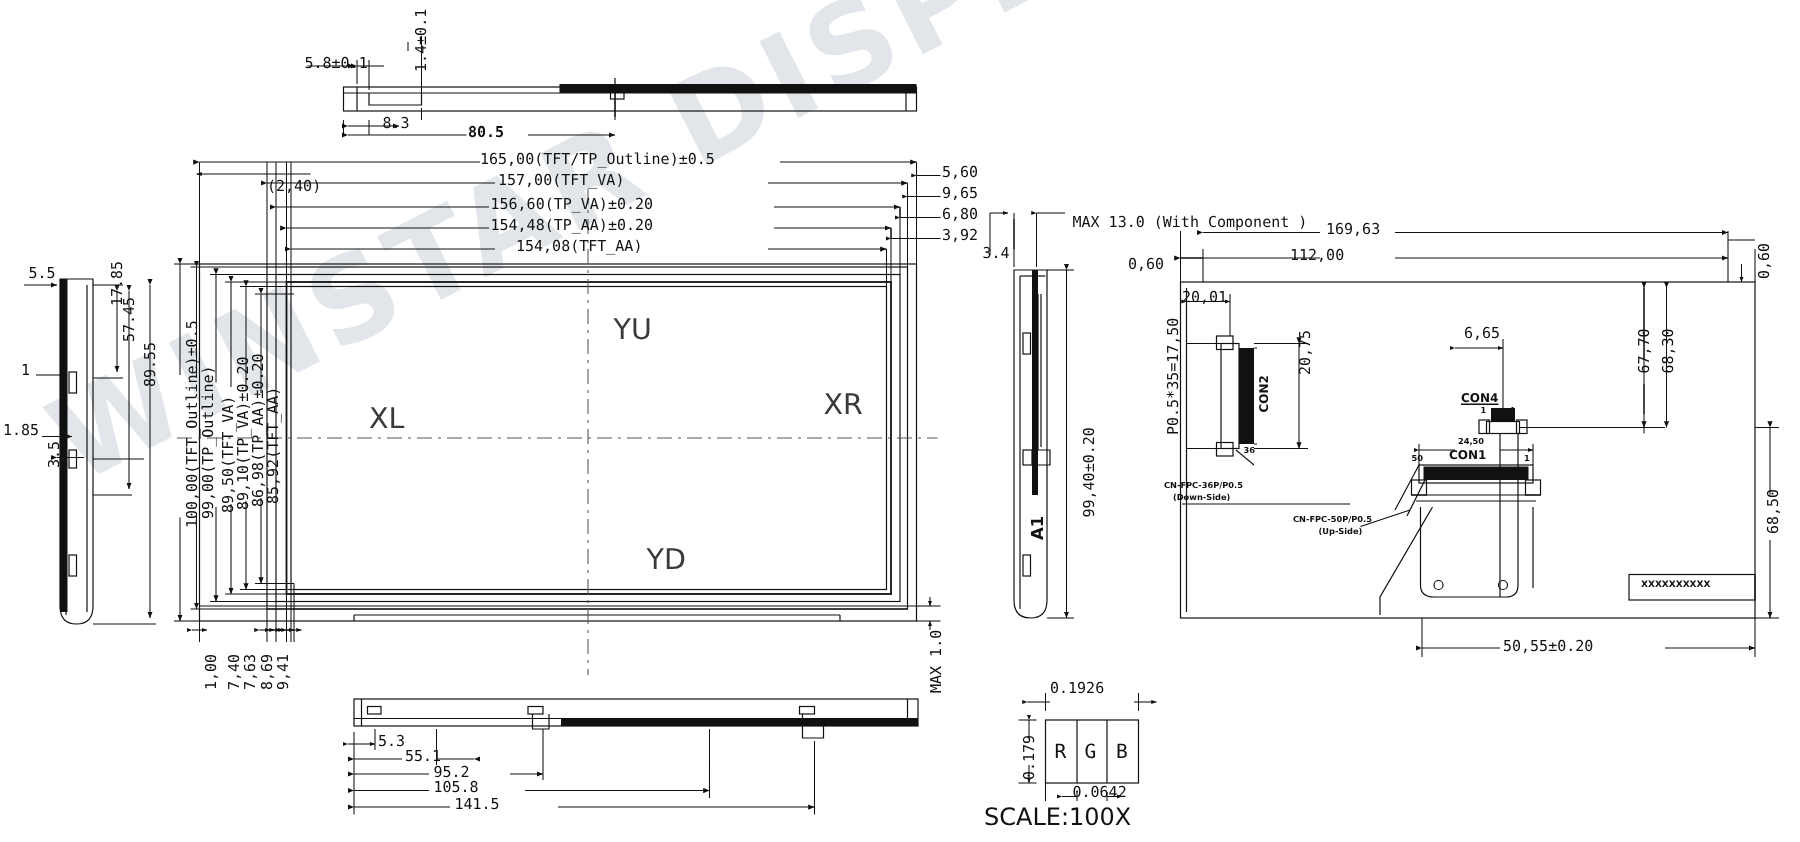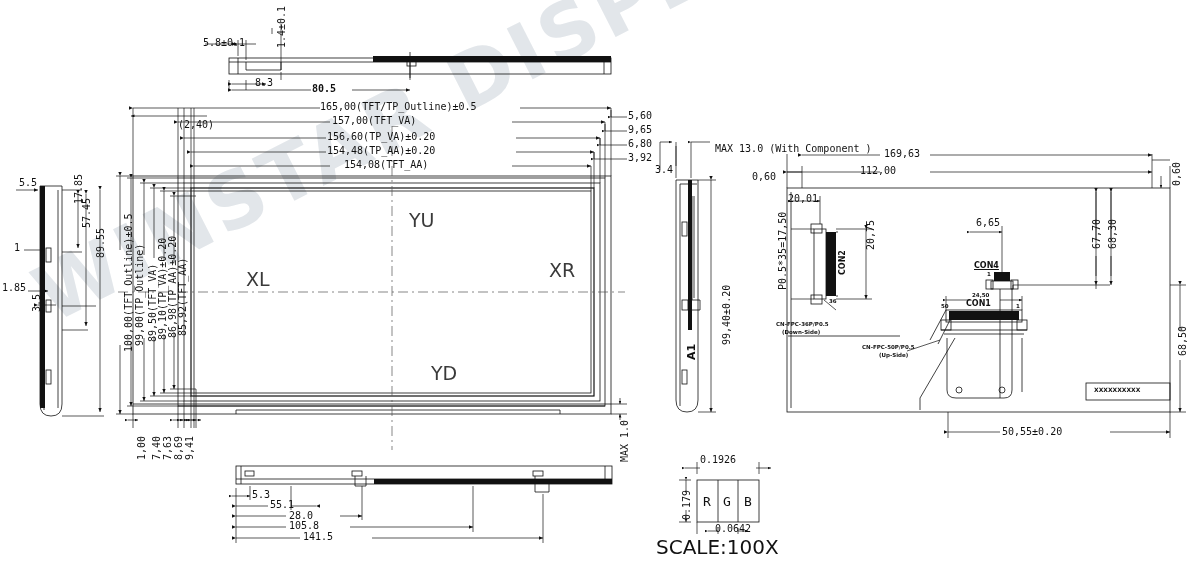--- a/index.html
+++ b/index.html
@@ -34,21 +34,21 @@
     position:absolute;
     font-family:"DejaVu Sans Mono", monospace;
     font-size:10px;
     color:#111;
     white-space:nowrap;
     line-height:1;
   }
   .t.s8{font-size:8px;}
   .t.s11{font-size:11px;}
   .t.s13{font-size:13px;}
-  .t.s16{font-size:20px;}
+  .t.s16{font-size:16px;}
   .t.bold{font-weight:bold;}
   .t.sans{font-family:"DejaVu Sans", sans-serif;}
   .t.tiny{font-size:5.5px;font-family:"DejaVu Sans", sans-serif;font-weight:bold;}
   .t.tiny6{font-size:6px;font-family:"DejaVu Sans", sans-serif;font-weight:bold;}
   .rot{transform-origin:left top;transform:rotate(-90deg);}
   .term{font-family:"DejaVu Sans", sans-serif;font-size:19px;color:#3a3a3a;}
 </style>
 </head>
 <body>
 
@@ -435,21 +435,21 @@
   <div class="t term" style="left:246px;top:270px;">XL</div>
   <div class="t term" style="left:549px;top:261px;">XR</div>
 
   <div class="t" style="left:715px;top:144px;">MAX 13.0 (With Component )</div>
   <div class="t" style="left:655px;top:165px;">3.4</div>
   <div class="t rot" style="left:722px;top:345px;">99,40±0.20</div>
   <div class="t rot bold sans s11" style="left:686px;top:360px;">A1</div>
 
   <div class="t" style="left:252px;top:490px;">5.3</div>
   <div class="t" style="left:270px;top:500px;">55.1</div>
-  <div class="t" style="left:289px;top:511px;">28.0</div>
+  <div class="t" style="left:289px;top:511px;">95.2</div>
   <div class="t" style="left:289px;top:521px;">105.8</div>
   <div class="t" style="left:303px;top:532px;">141.5</div>
 
   <div class="t" style="left:884px;top:149px;">169,63</div>
   <div class="t" style="left:860px;top:166px;">112,00</div>
   <div class="t rot" style="left:1172px;top:186px;">0,60</div>
   <div class="t" style="left:752px;top:172px;">0,60</div>
   <div class="t" style="left:788px;top:194px;">20,01</div>
   <div class="t rot" style="left:866px;top:250px;">20,75</div>
   <div class="t rot" style="left:778px;top:290px;">P0.5*35=17,50</div>

